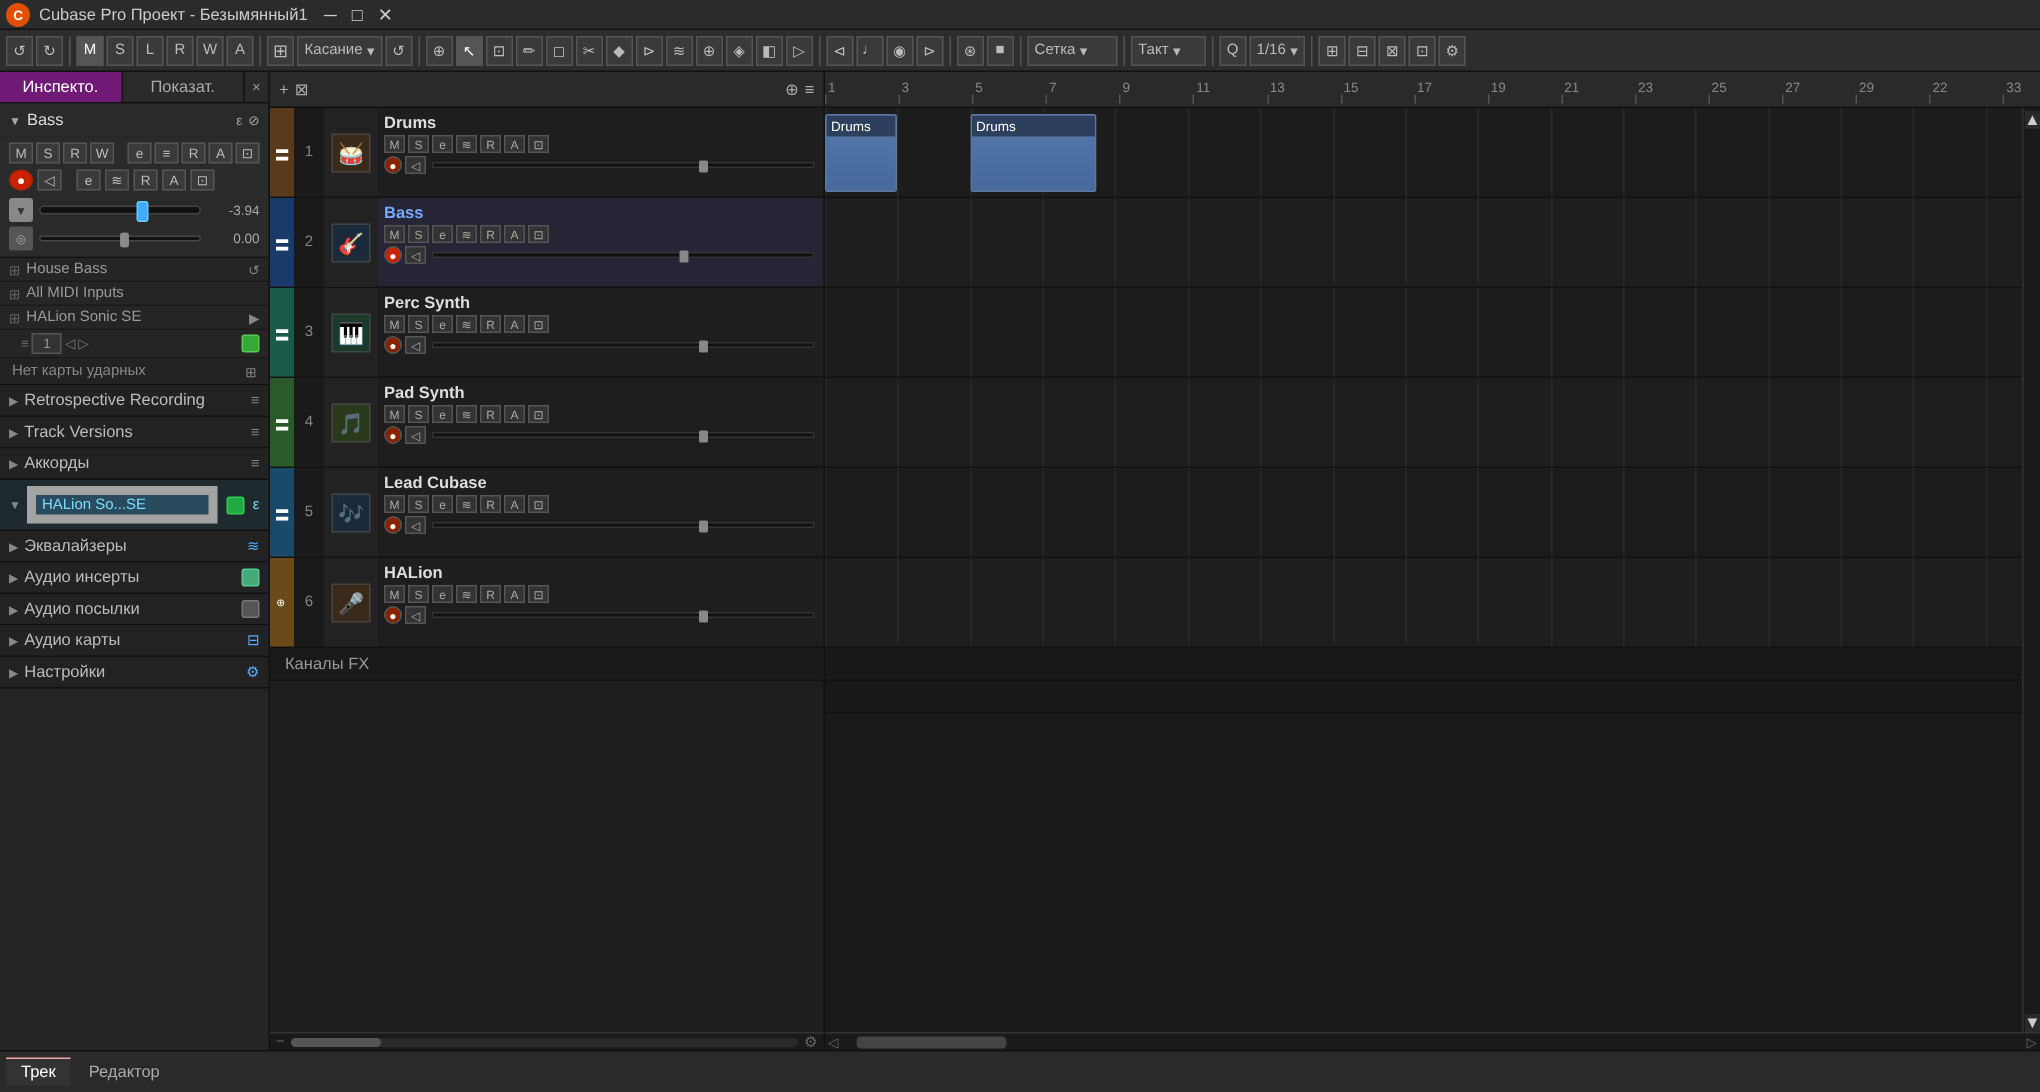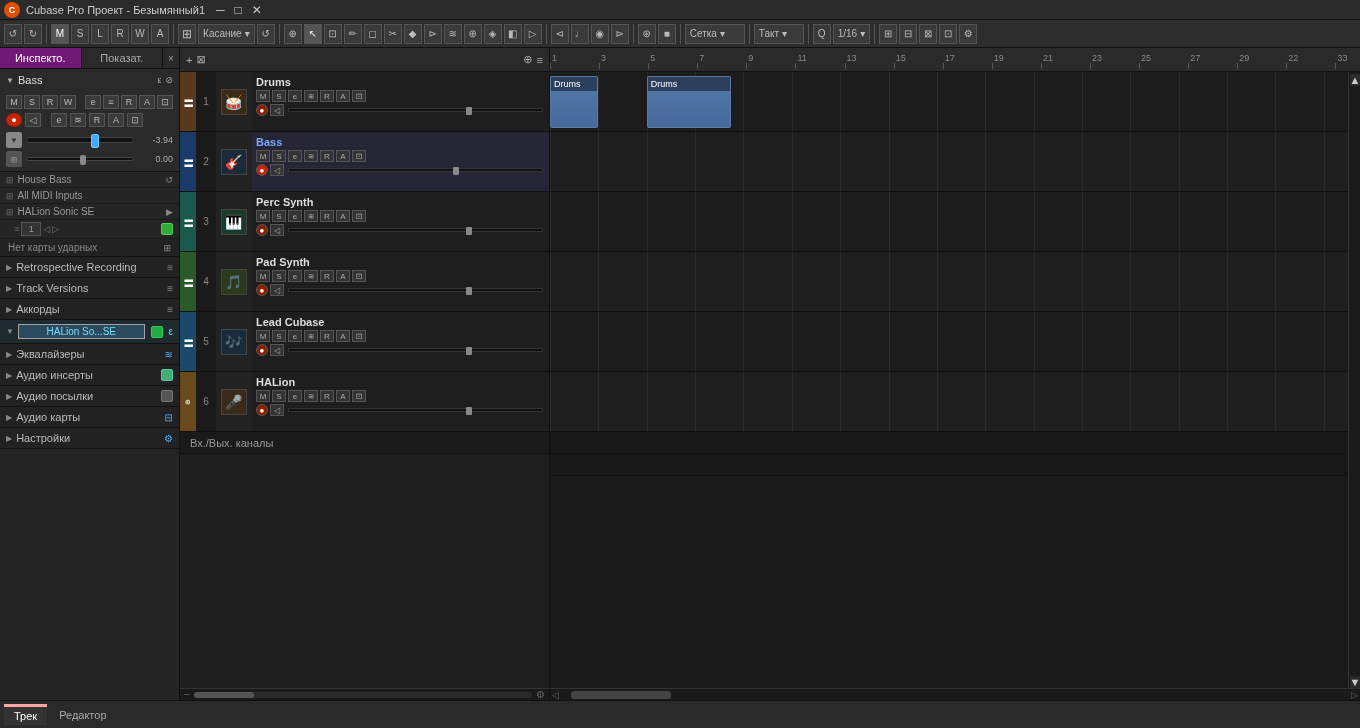--- a/index.html
+++ b/index.html
@@ -159,22 +159,21 @@
     .insp-info-row {
       padding: 2px 6px;
       display: flex; align-items: center; gap: 4px;
       font-size: 10px; color: #999; border-bottom: 1px solid #1a1a1a;
     }
     .insp-info-row .label { flex: 1; }
     .halion-name {
       background: #2a4a5e;
       color: #7df; font-size: 10px;
       padding: 1px 4px; flex: 1;
-      border: 1px solid #a3a3a3;
-      text-align: center;
+      border: 6px solid #a3a3a3;
     }
 
     
     .no-drum-map {
       background: #222;
       padding: 3px 8px;
       font-size: 10px;
       color: #888;
       border-bottom: 1px solid #111;
       display: flex; align-items: center; justify-content: space-between;
@@ -402,21 +401,21 @@
       display: flex; align-items: center;
       padding: 0 4px; gap: 2px;
     }
     .bottom-tab {
       padding: 3px 10px;
       font-size: 11px; color: #aaa; cursor: pointer;
       border-top: 1px solid transparent;
     }
     .bottom-tab.active {
       background: #333; color: #fff;
-      border-top: 3px solid #fca5a5;
+      border-top: 1px solid #fca5a5;
     }
 
     .arr-fx-lane {
       height: 22px;
       background: #181818;
       border-bottom: 1px solid #111;
       display: flex; align-items: center; padding: 0 6px;
       font-size: 11px; color: #888;
     }
 
@@ -882,21 +881,21 @@
             <div class="t-btn rec">●</div>
             <div class="t-btn">◁</div>
             <div style="flex:1;height:4px;background:#111;margin:0 2px;position:relative;border:1px solid #333;">
               <div style="position:absolute;top:-2px;left:70%;width:6px;height:8px;background:#888;border-radius:1px;"></div>
             </div>
           </div>
         </div>
       </div>
 
       <div class="track-row-fx">
-        <span>Вх./Вых. каналы</span>
+        <span>Каналы FX</span>
       </div>
     </div>
 
     <div style="height:12px;background:#1a1a1a;border-top:1px solid #333;display:flex;align-items:center;padding:0 4px;">
       <div style="font-size:10px;color:#666;">−</div>
       <div style="flex:1;height:6px;background:#2a2a2a;margin:0 4px;border-radius:3px;">
         <div style="width:60px;height:6px;background:#555;border-radius:3px;"></div>
       </div>
       <div style="font-size:10px;color:#666;">⚙</div>
     </div>

